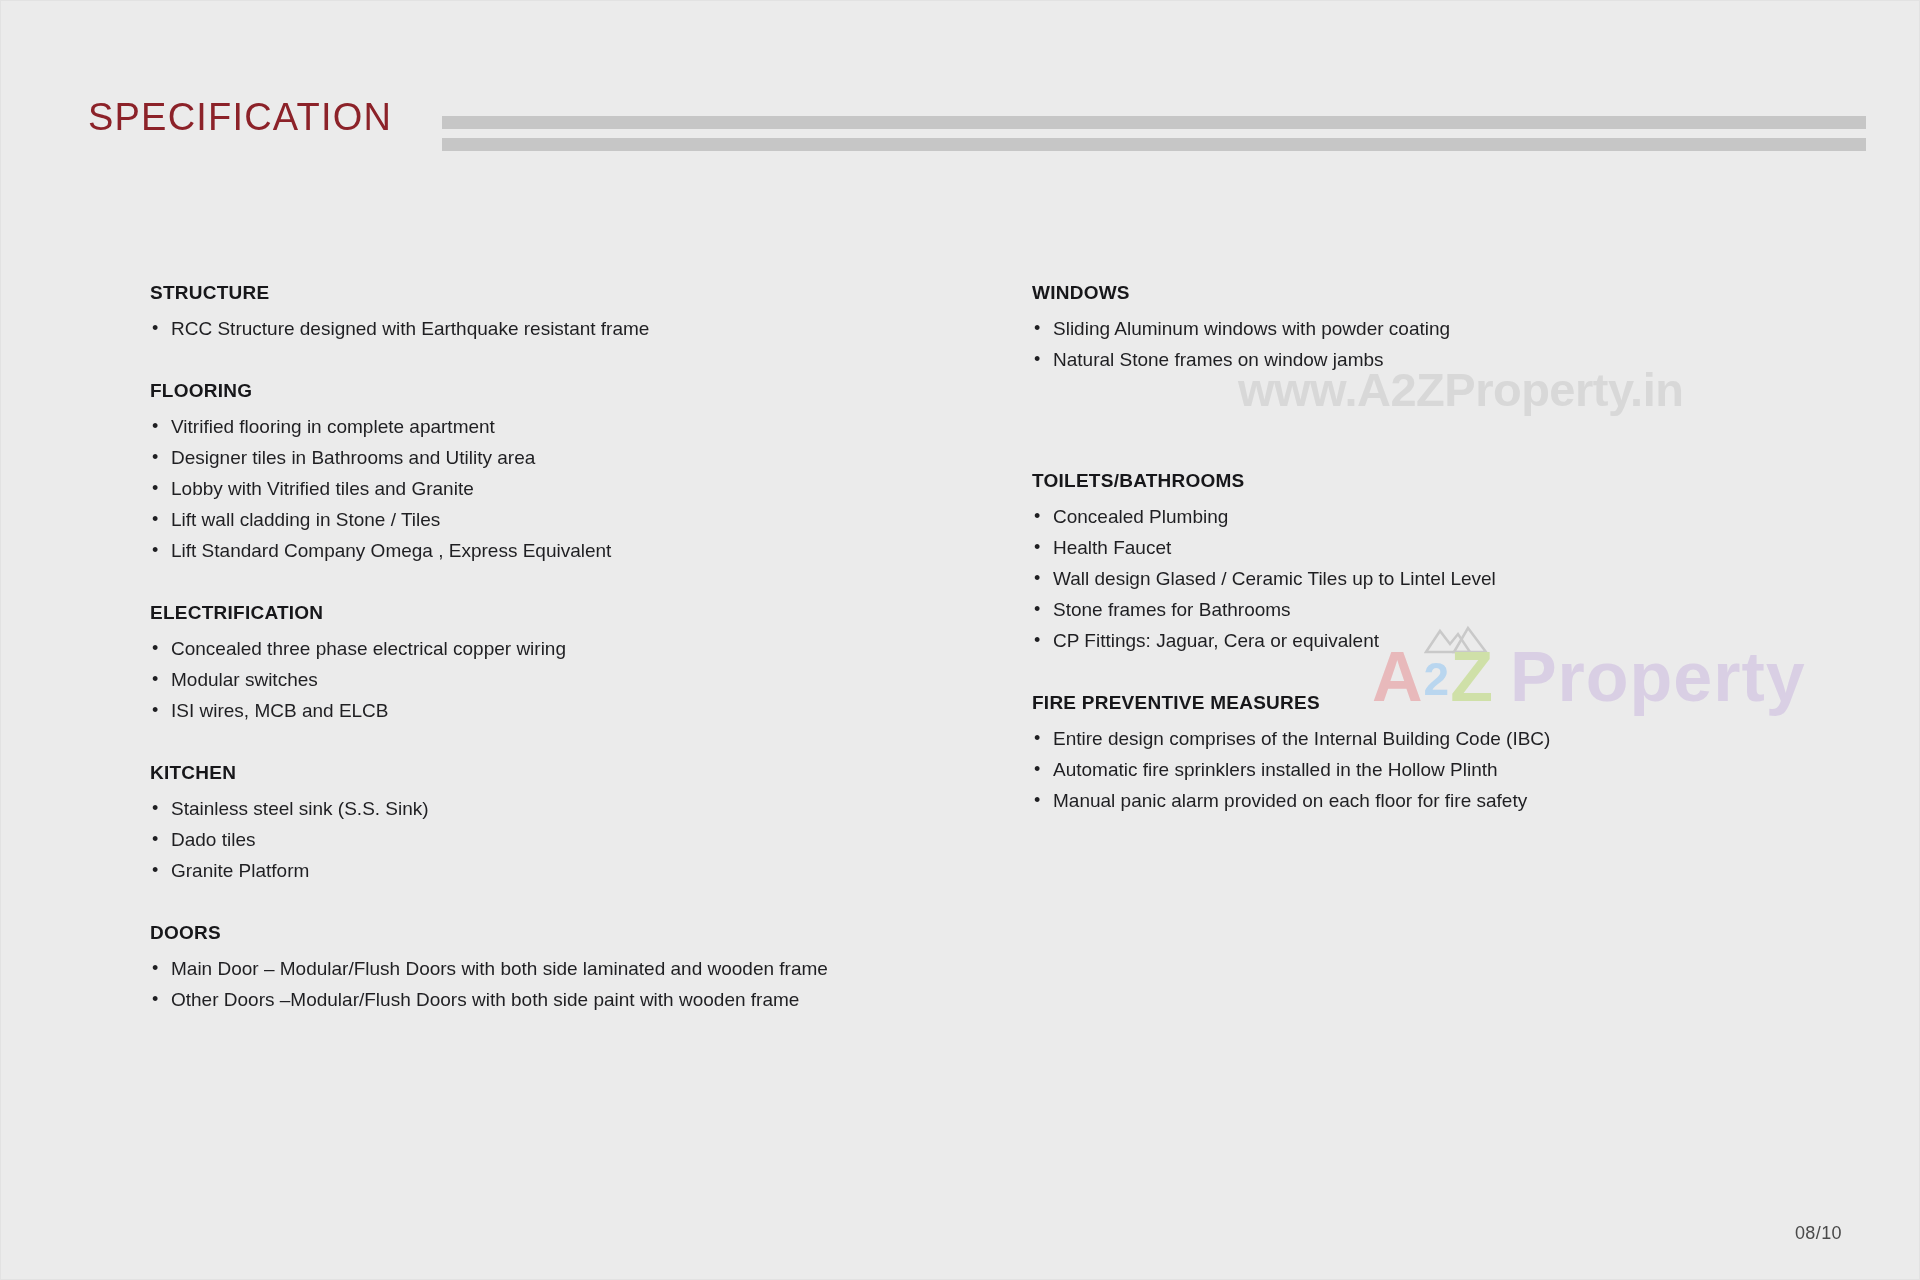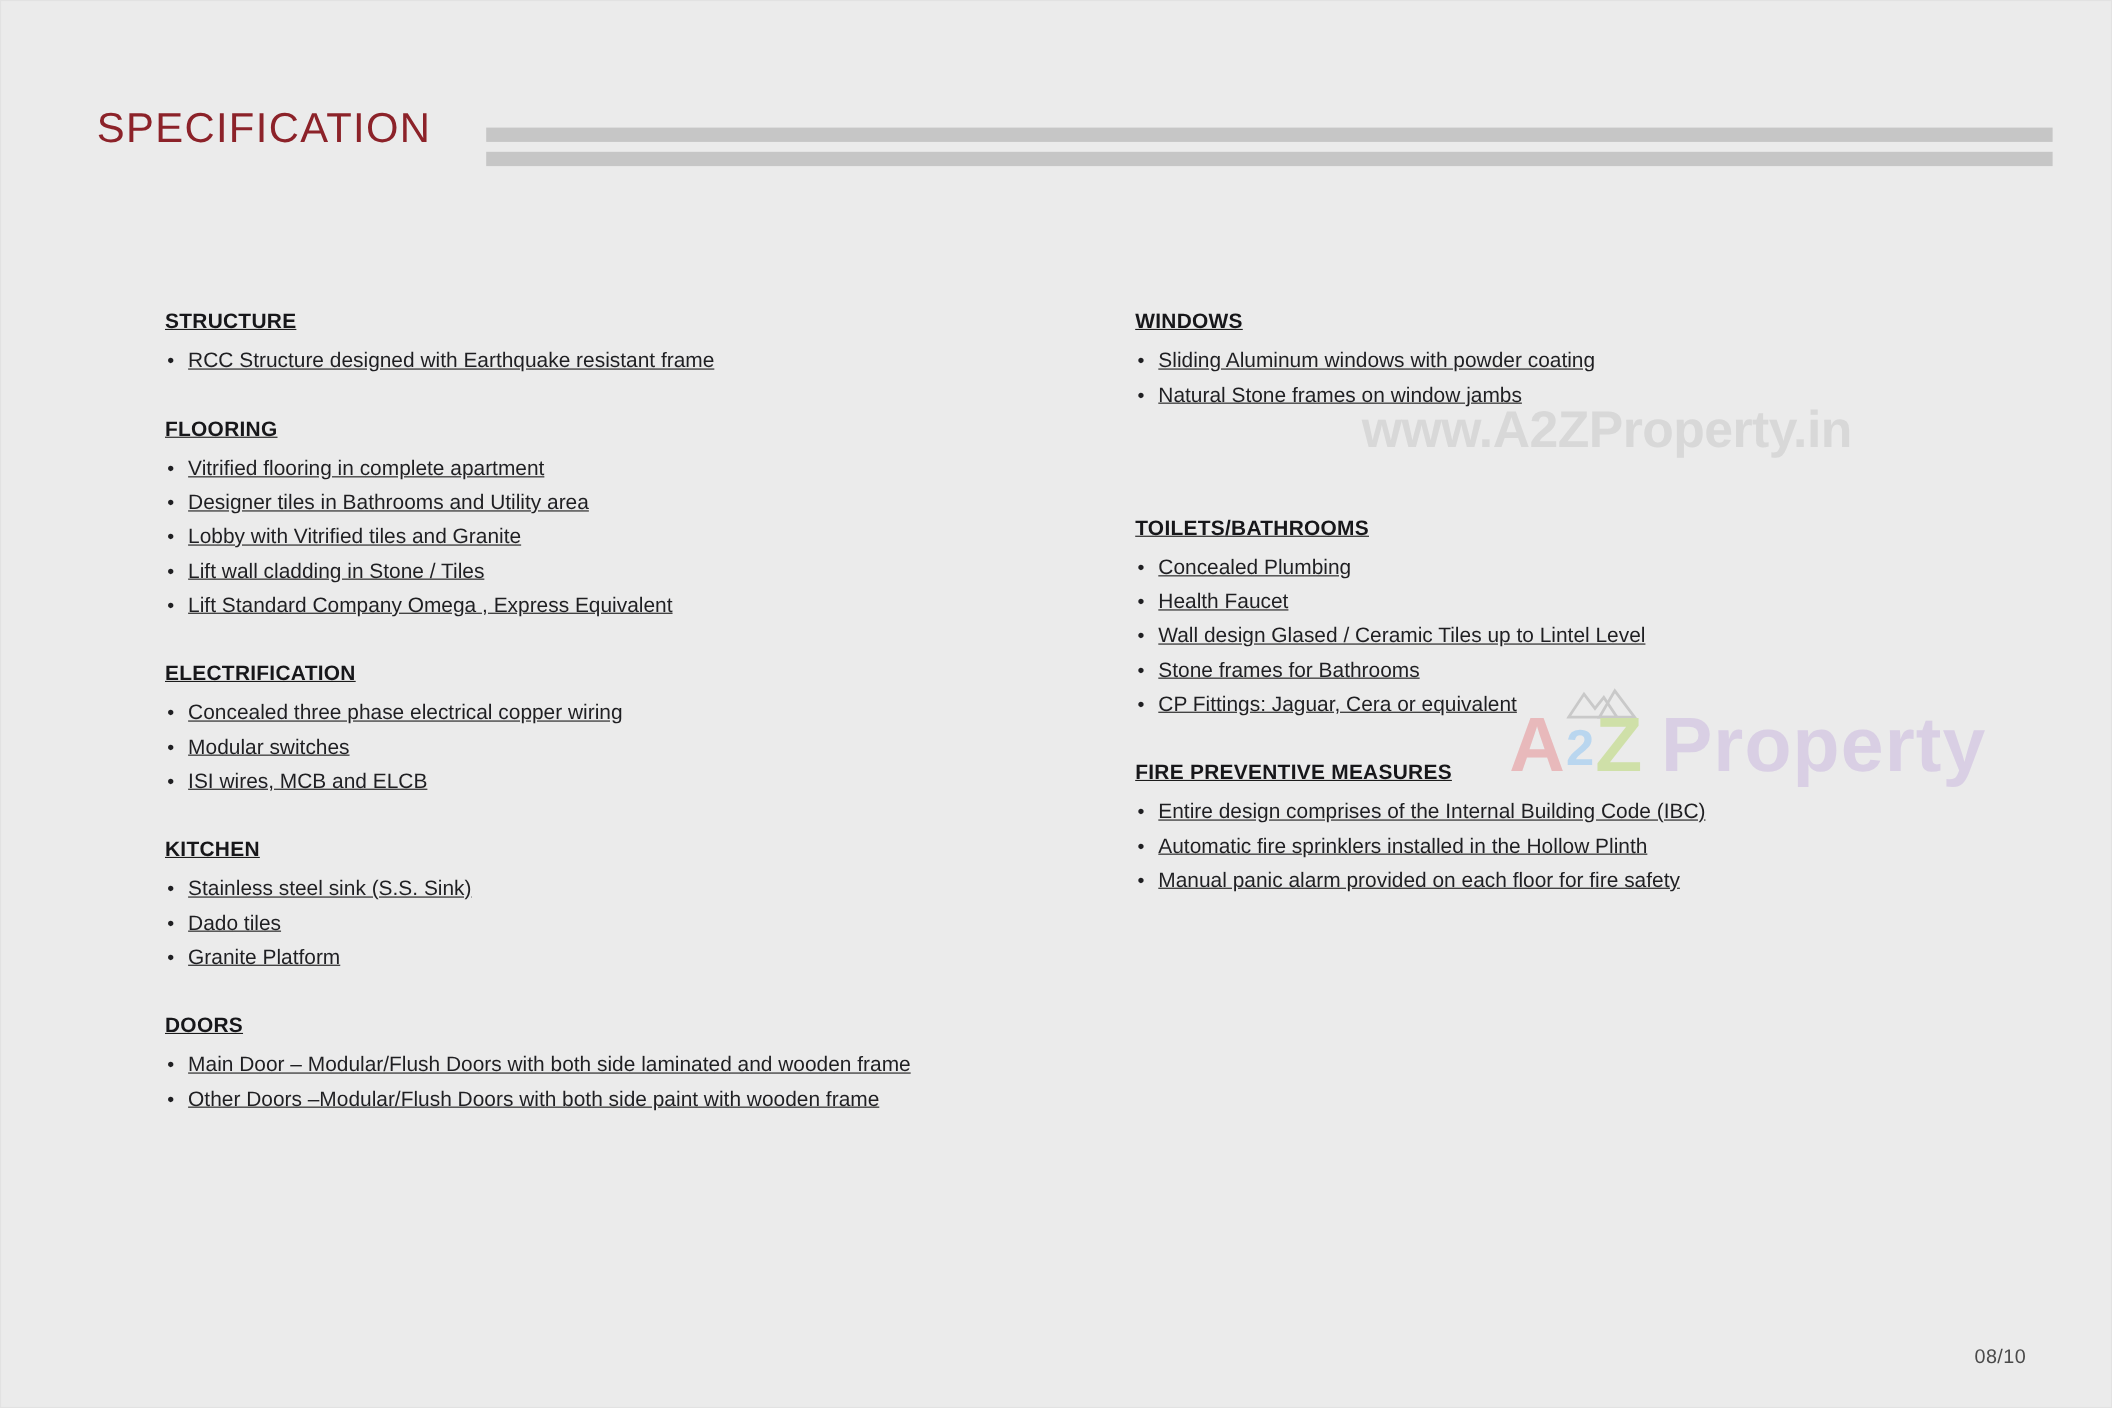--- a/index.html
+++ b/index.html
@@ -71,21 +71,20 @@
   #content {
     position: absolute;
     left: 0;
     top: 280px;
     width: 1920px;
   }
 
   .column {
     position: absolute;
     top: 0;
-    text-decoration: underline;
   }
   #col-left  { left: 150px;  width: 720px; }
   #col-right { left: 1032px; width: 740px; }
 
   .section { margin-bottom: 34px; }
   .section:last-child { margin-bottom: 0; }
 
   .section-heading {
     font-size: 19px;
     font-weight: bold;

